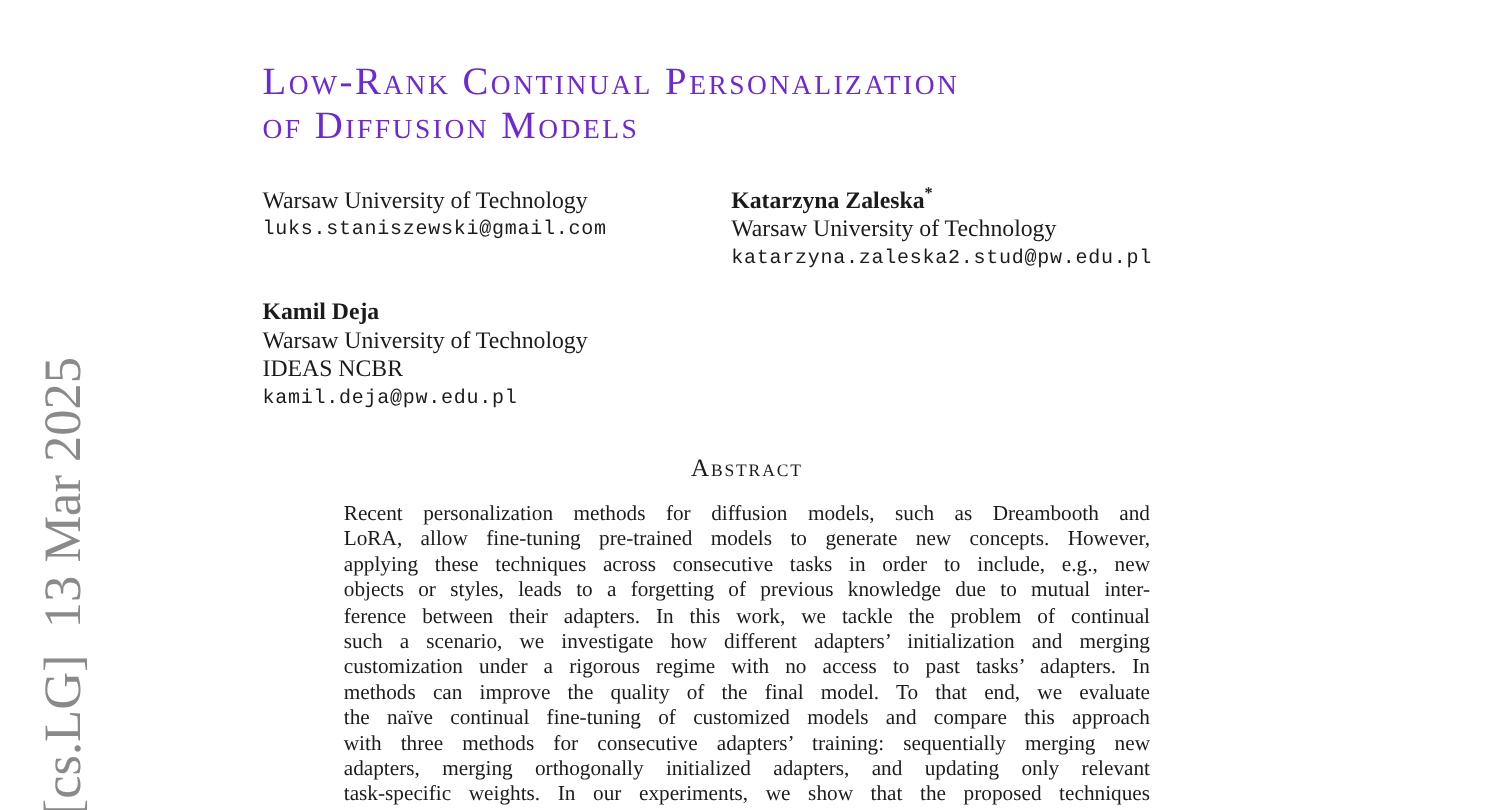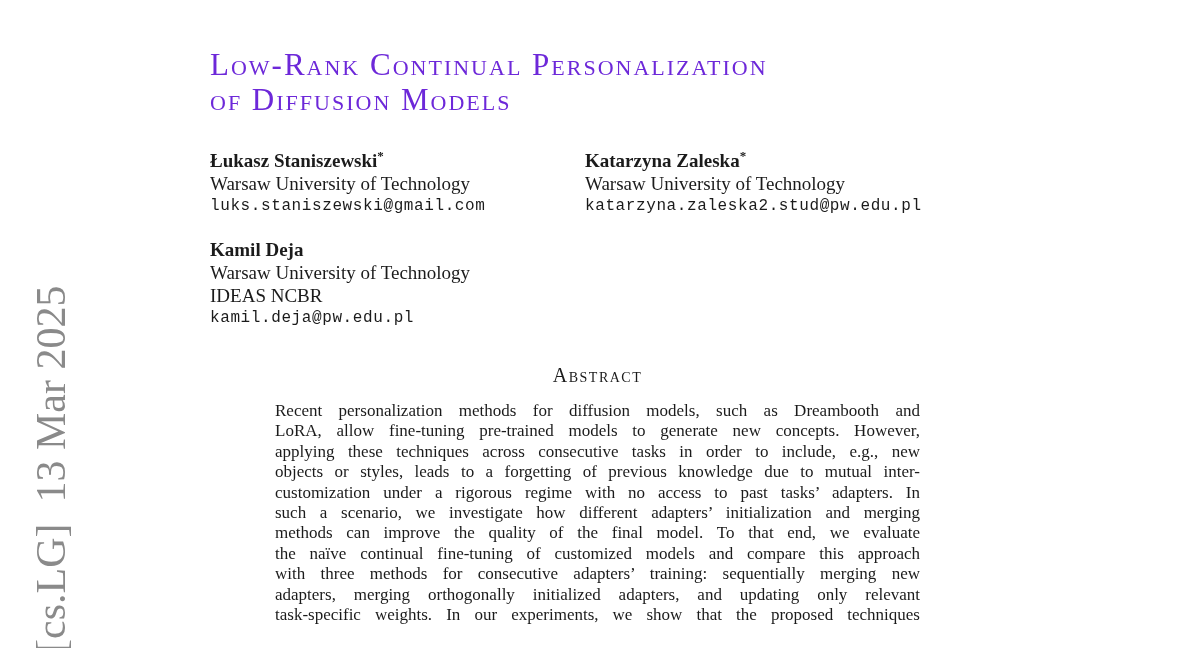--- a/index.html
+++ b/index.html
@@ -95,21 +95,20 @@
 <div class="page">
 
   <div class="arxiv-stamp">[cs.LG]  13 Mar 2025</div>
 
   <div class="content">
 
     <h1 class="title"><span>Low-Rank Continual Personalization</span><br><span>of Diffusion Models</span></h1>
 
     <div class="authors-row">
       <div class="author-block">
-        <div class="author-line author-name"><span>Łukasz Staniszewski</span><sup>*</sup></div>
         <div class="author-line">Warsaw University of Technology</div>
         <div class="author-email">luks.staniszewski@gmail.com</div>
       </div>
       <div class="author-block col2">
         <div class="author-line author-name"><span>Katarzyna Zaleska</span><sup>*</sup></div>
         <div class="author-line">Warsaw University of Technology</div>
         <div class="author-email">katarzyna.zaleska2.stud@pw.edu.pl</div>
       </div>
     </div>
 
@@ -120,22 +119,23 @@
       <div class="author-email">kamil.deja@pw.edu.pl</div>
     </div>
 
     <div class="abstract">
       <div class="abstract-heading">Abstract</div>
       <div class="abstract-body">
         <div class="abs-line">Recent personalization methods for diffusion models, such as Dreambooth and</div>
         <div class="abs-line">LoRA, allow fine-tuning pre-trained models to generate new concepts. However,</div>
         <div class="abs-line">applying these techniques across consecutive tasks in order to include, e.g., new</div>
         <div class="abs-line">objects or styles, leads to a forgetting of previous knowledge due to mutual inter-</div>
+        <div class="abs-line">ference between their adapters. In this work, we tackle the problem of continual</div>
+        <div class="abs-line">such a scenario, we investigate how different adapters’ initialization and merging</div>
         <div class="abs-line">customization under a rigorous regime with no access to past tasks’ adapters. In</div>
-        <div class="abs-line">such a scenario, we investigate how different adapters’ initialization and merging</div>
         <div class="abs-line">methods can improve the quality of the final model. To that end, we evaluate</div>
         <div class="abs-line">the naïve continual fine-tuning of customized models and compare this approach</div>
         <div class="abs-line">with three methods for consecutive adapters’ training: sequentially merging new</div>
         <div class="abs-line">adapters, merging orthogonally initialized adapters, and updating only relevant</div>
         <div class="abs-line">task-specific weights. In our experiments, we show that the proposed techniques</div>
       </div>
     </div>
 
   </div>
 </div>

